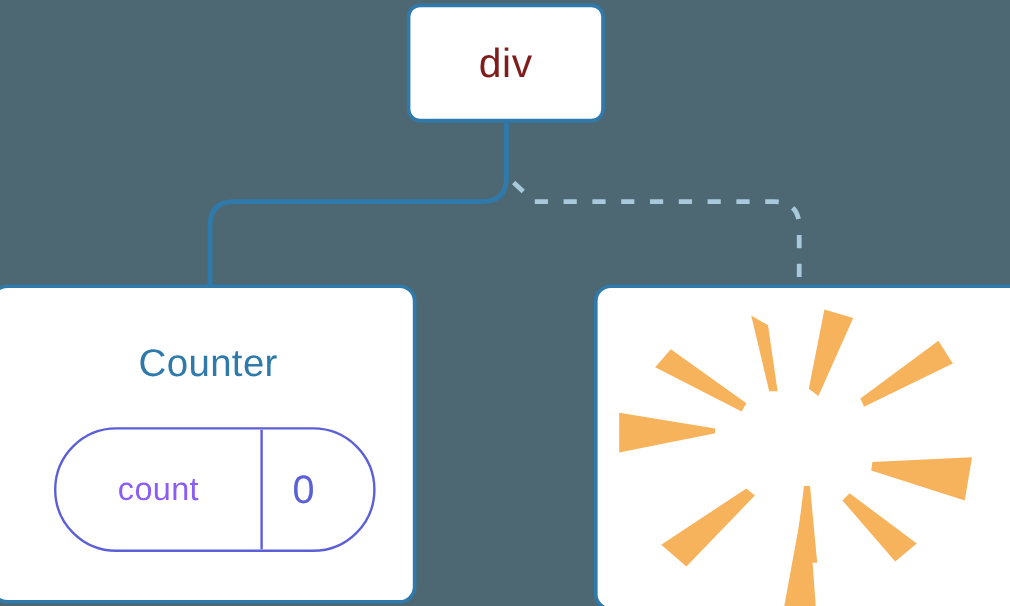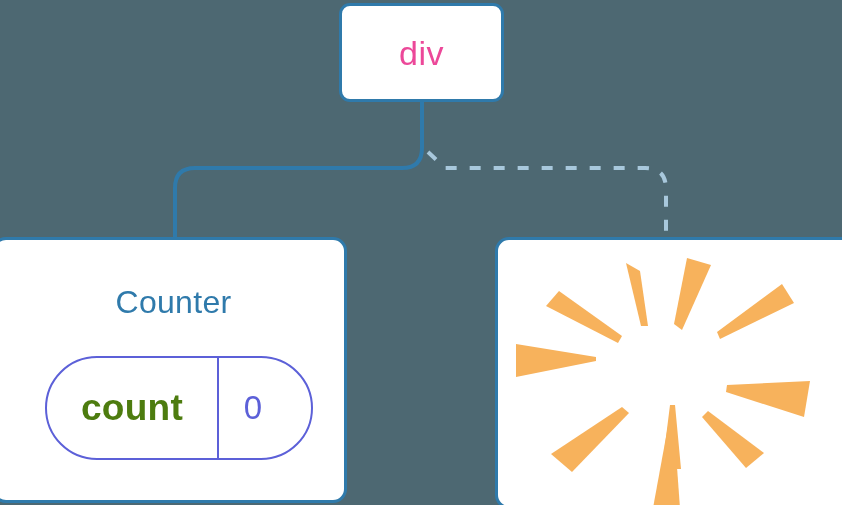--- a/index.html
+++ b/index.html
@@ -44,21 +44,21 @@
     left: 339px;
     top: 3px;
     width: 165px;
     height: 99px;
     border-radius: 11px;
     display: flex;
     align-items: center;
     justify-content: center;
   }
   #node-div .node-title {
-    color: #ec4899;
+    color: #7f1d1d;
     font-size: 34px;
     font-weight: 400;
     letter-spacing: 0.5px;
     line-height: 1;
   }
 
   
   #node-counter {
     left: -8px;
     top: 237px;
@@ -91,26 +91,25 @@
     box-sizing: border-box;
     display: flex;
     align-items: stretch;
     overflow: hidden;
   }
   .state-pill .pill-key {
     flex: 0 0 172px;
     display: flex;
     align-items: center;
     justify-content: center;
-    color: #4d7c0f;
-    font-size: 37px;
+    color: #8b5cf6;
+    font-size: 27px;
     letter-spacing: 0.3px;
     border-right: 2px solid #5c60d8;
     box-sizing: border-box;
-    font-weight: bold;
   }
   .state-pill .pill-value {
     flex: 1 1 auto;
     display: flex;
     align-items: center;
     justify-content: center;
     color: #5c60d8;
     font-size: 33px;
     letter-spacing: 0.3px;
     padding-right: 24px;

